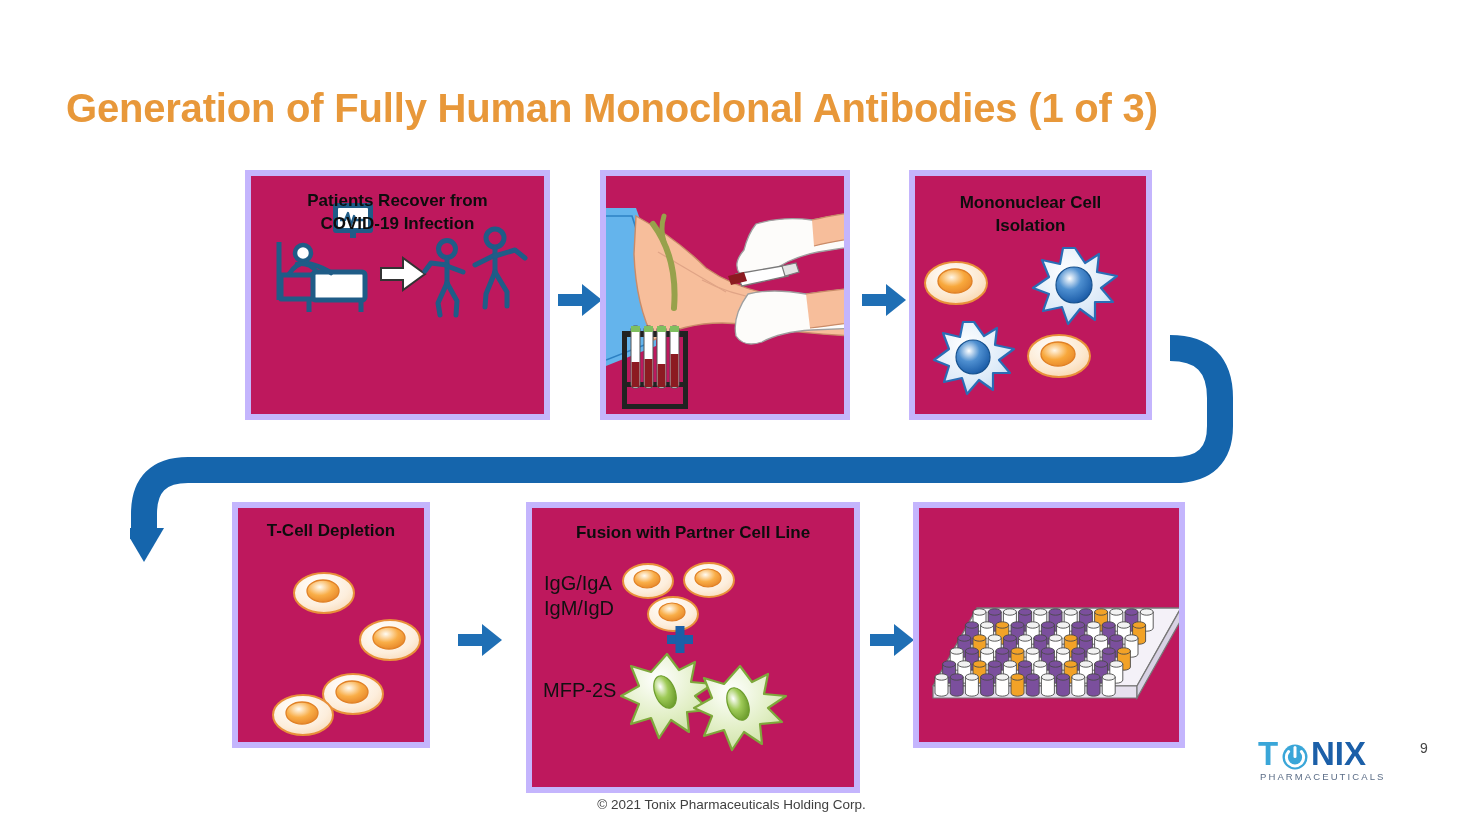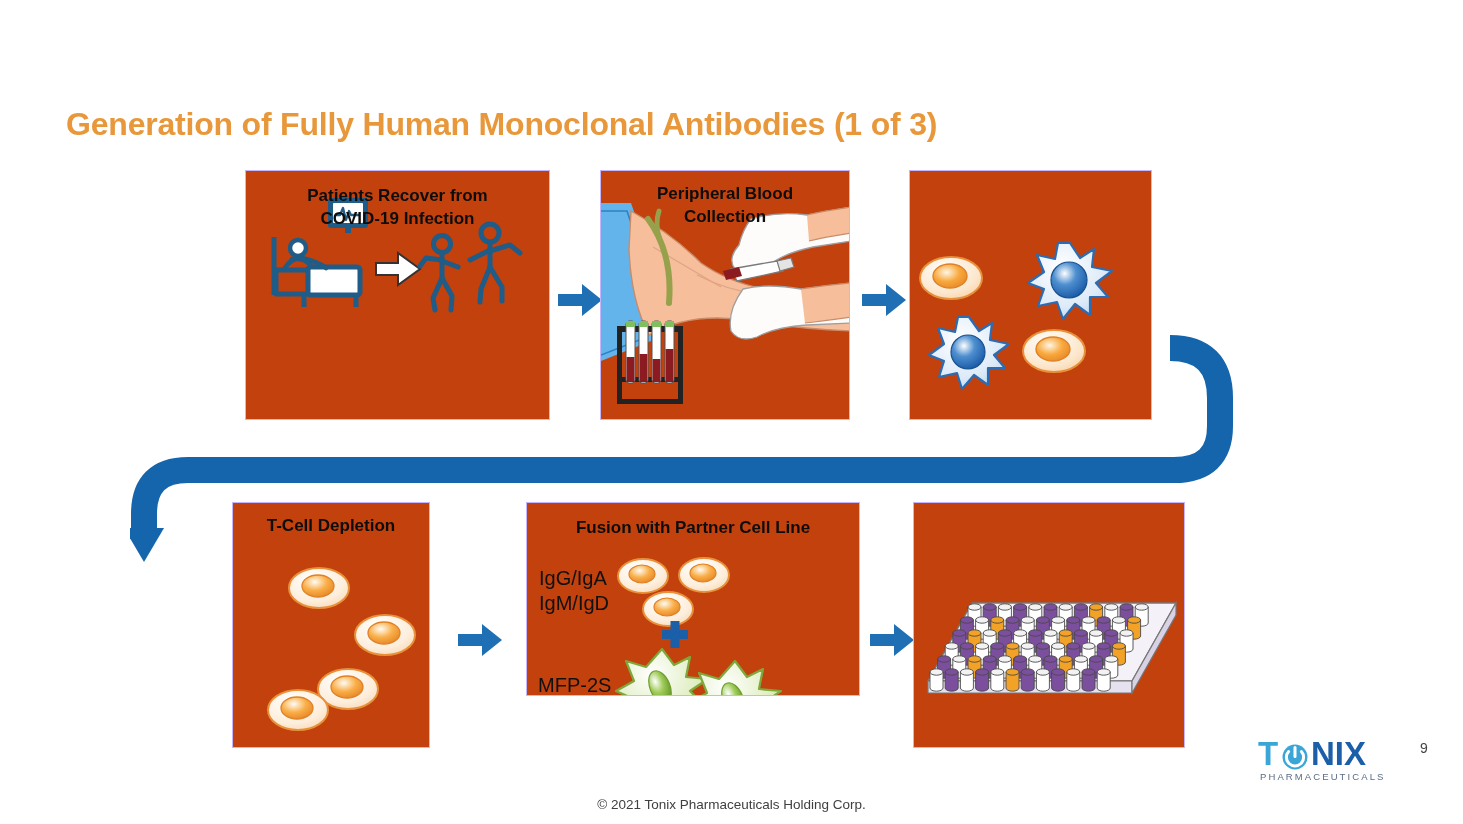--- a/index.html
+++ b/index.html
@@ -8,32 +8,31 @@
     width: 1463px; height: 824px;
     background: #ffffff;
     font-family: "Liberation Sans", sans-serif;
     overflow: hidden;
   }
   .slide { position: relative; width: 1463px; height: 824px; background:#fff; }
 
   .slide-title {
     position: absolute;
     left: 66px; top: 86px;
-    font-size: 32px;
+    font-size: 40px;
     font-weight: bold;
     color: #E8983A;
     letter-spacing: -0.2px;
     white-space: nowrap;
-    margin-top: 20px;
   }
 
   .stage-box {
     position: absolute;
-    border: 1px solid #c4b5fd;
-    background: #c2410c;
+    border: 6px solid #c4b5fd;
+    background: #be185d;
     overflow: hidden;
   }
   .stage-label {
     position: absolute;
     left: 0; right: 0;
     text-align: center;
     font-size: 17px;
     font-weight: bold;
     color: #0d0d0d;
     line-height: 1.33;
@@ -124,22 +123,20 @@
         <path d="M244 96 l12 20 l0 14"></path>
       </g>
     </svg>
   </div>
 
   <svg class="arrow" style="left:558px; top:283px;" width="45" height="34" viewBox="0 0 45 34">
     <path d="M0 11 h24 v-10 l20 16 -20 16 v-10 h-24 z" fill="#1F6FB5"></path>
   </svg>
 
   <div class="stage-box" style="left:600px; top:170px; width:250px; height:250px;">
-    <div class="stage-label" style="top:12px;">Peripheral Blood
-Collection</div>
 
     <svg width="250" height="250" viewBox="0 0 250 250" style="position:absolute;left:0;top:0;">
 
       <path d="M0 32 L30 32 Q52 90 50 170 L0 190 Z" fill="#64B4EC"></path>
       <path d="M0 40 L26 40 Q46 96 46 166 L0 184" fill="none" stroke="#2D81C4" stroke-width="1.6"></path>
 
       <path d="M30 40 Q70 62 100 92 Q140 120 200 122 Q230 122 250 132 L250 160 Q200 158 150 150 Q90 140 48 164 Q30 130 28 78 Z" fill="#F7BE9B" stroke="#C98B68" stroke-width="1.4"></path>
       <path d="M52 76 Q86 96 120 116" fill="none" stroke="#E0A486" stroke-width="1.2"></path>
       <path d="M96 104 Q130 122 178 126" fill="none" stroke="#E0A486" stroke-width="1.2"></path>
 
@@ -183,20 +180,22 @@
         </g>
       </g>
     </svg>
   </div>
 
   <svg class="arrow" style="left:862px; top:283px;" width="45" height="34" viewBox="0 0 45 34">
     <path d="M0 11 h24 v-10 l20 16 -20 16 v-10 h-24 z" fill="#1F6FB5"></path>
   </svg>
 
   <div class="stage-box" style="left:909px; top:170px; width:243px; height:250px;">
+    <div class="stage-label" style="top:16px;">Mononuclear Cell
+Isolation</div>
 
     <svg width="243" height="250" viewBox="0 0 243 250" style="position:absolute;left:0;top:0;">
       <defs>
         <radialGradient id="onuc" cx="40%" cy="35%" r="70%">
           <stop offset="0%" stop-color="#FFF6E6"></stop>
             <stop offset="55%" stop-color="#F8A83C"></stop>
           <stop offset="100%" stop-color="#E8892A"></stop>
         </radialGradient>
         <radialGradient id="ocyt" cx="40%" cy="32%" r="75%">
           <stop offset="0%" stop-color="#FFFFFF"></stop>
@@ -280,21 +279,21 @@
         <ellipse cx="65" cy="207" rx="30" ry="20" fill="url(#ocyt2)" stroke="#E8903A" stroke-width="2"></ellipse>
         <ellipse cx="64" cy="205" rx="16" ry="11" fill="url(#onuc2)" stroke="#E08126" stroke-width="1.3"></ellipse>
       </g>
     </svg>
   </div>
 
   <svg class="arrow" style="left:458px; top:623px;" width="45" height="34" viewBox="0 0 45 34">
     <path d="M0 11 h24 v-10 l20 16 -20 16 v-10 h-24 z" fill="#1F6FB5"></path>
   </svg>
 
-  <div class="stage-box" style="left:526px; top:502px; width:334px; height:194px;">
+  <div class="stage-box" style="left:526px; top:502px; width:334px; height:291px;">
     <div class="stage-label" style="top:14px;">Fusion with Partner Cell Line</div>
 
     <div class="sub-label" style="left:12px; top:63px;">IgG/IgA
 IgM/IgD</div>
     <div class="sub-label" style="left:11px; top:170px;">MFP-2S</div>
 
     <svg width="334" height="246" viewBox="0 0 334 246" style="position:absolute;left:0;top:0;">
       <defs>
         <radialGradient id="onuc3" cx="40%" cy="32%" r="70%">
           <stop offset="0%" stop-color="#FFFCF4"></stop>

